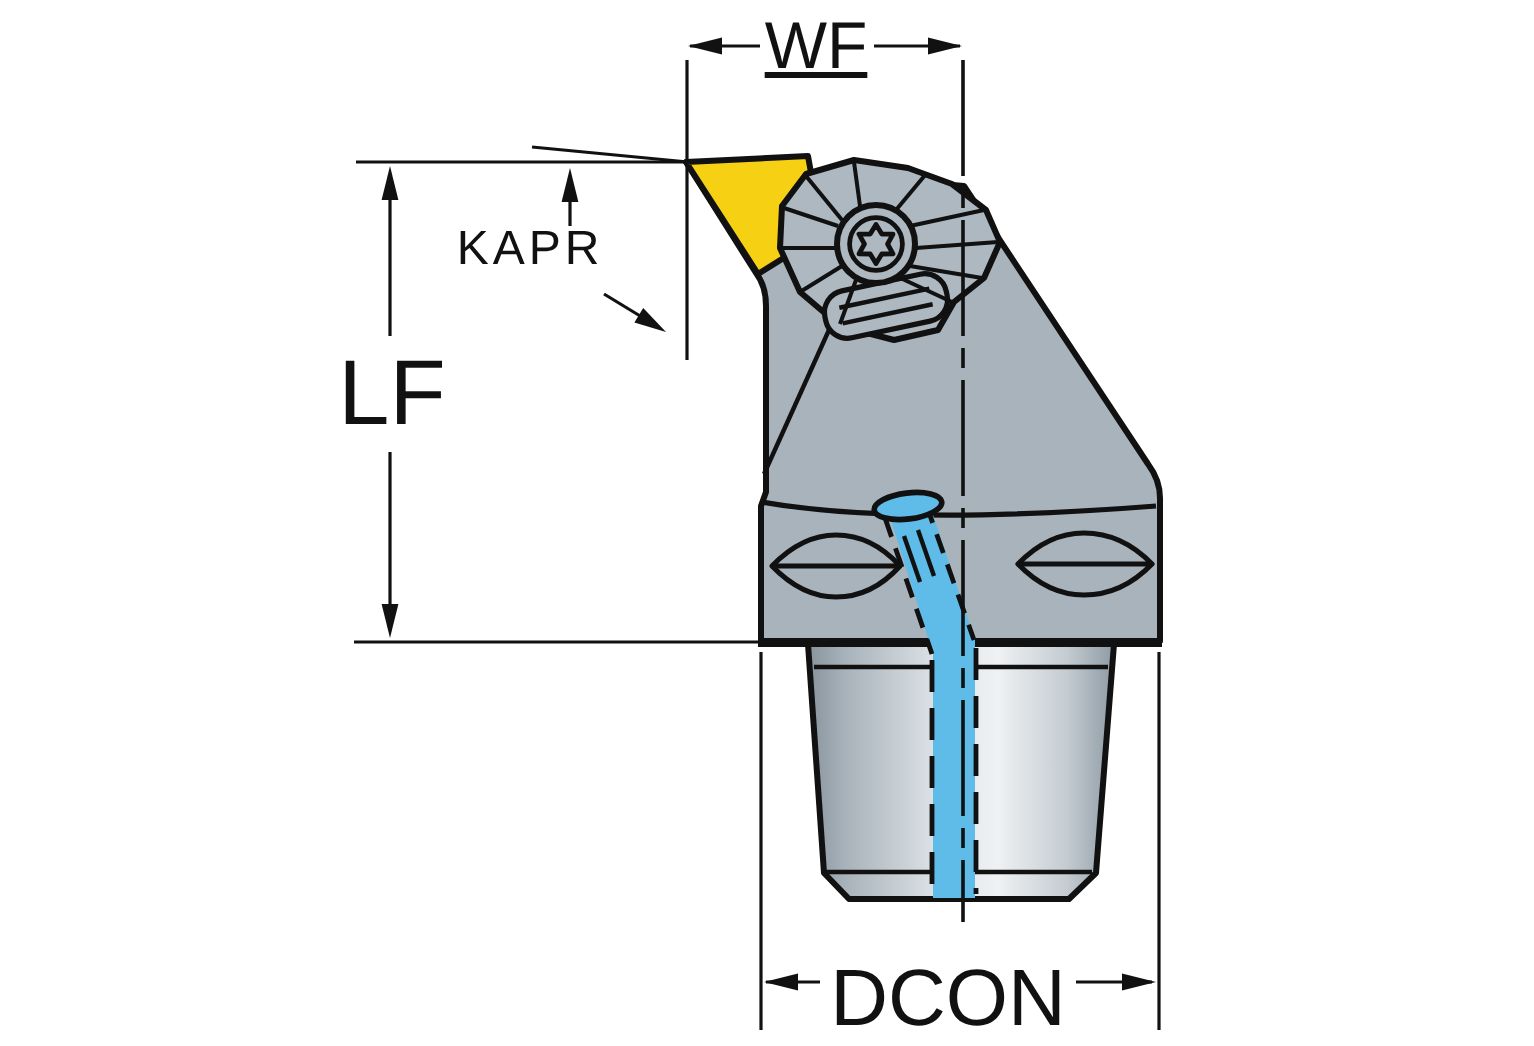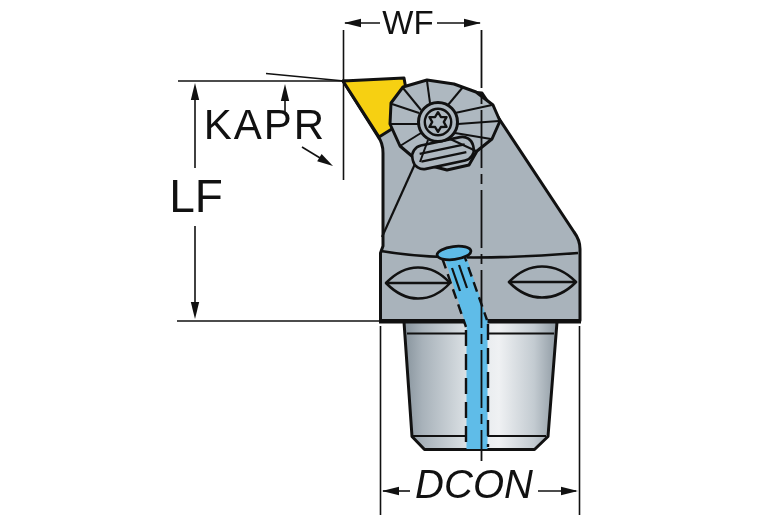--- a/index.html
+++ b/index.html
@@ -1,21 +1,21 @@
 <!DOCTYPE html>
 <html><head>
 <meta charset="utf-8">
 <style>
   html,body{margin:0;padding:0;background:#fff;}
   .stage{position:relative;width:767px;height:523px;background:#ffffff;overflow:hidden;
          font-family:"Liberation Sans", sans-serif;}
   svg{position:absolute;left:0;top:0;}
   .label{position:absolute;color:#111;transform:translate(-50%,-50%);white-space:nowrap;}
   .label-wf{font-size:33px;}
-  .label-kapr{font-size:42px;letter-spacing:2px;}
+  .label-kapr{font-size:24px;letter-spacing:2px;}
   .label-lf{font-size:46px;}
   .label-dcon{font-size:40px;}
   
   .dim{stroke:#111;stroke-width:1.6;fill:none;}
   .arrowhead{fill:#111;stroke:none;}
   .out3{stroke:#111;stroke-width:3;stroke-linejoin:round;}
   .out26{stroke:#111;stroke-width:2.6;stroke-linejoin:round;fill:none;}
   .in2{stroke:#111;stroke-width:2.2;fill:none;}
   .centerline{stroke:#111;stroke-width:1.8;fill:none;}
   .hidden-dash{stroke:#111;stroke-width:2.4;fill:none;}
@@ -122,17 +122,17 @@
     <g>
       <line class="dim" x1="380.5" y1="326" x2="380.5" y2="515"></line>
       <line class="dim" x1="579.5" y1="326" x2="579.5" y2="515"></line>
       <line class="dim" x1="383" y1="491" x2="410" y2="491"></line>
       <line class="dim" x1="538" y1="491" x2="576" y2="491"></line>
       <polygon class="arrowhead" points="382,491 399,486.8 399,495.2"></polygon>
       <polygon class="arrowhead" points="578,491 561,486.8 561,495.2"></polygon>
     </g>
   </svg>
 
-  <div class="label label-wf" style="left:408px; top:23px;">WF</div>
+  <div class="label label-wf" style="left:408px; top:23px;text-decoration:underline;">WF</div>
   <div class="label label-kapr" style="left:265px; top:125px;">KAPR</div>
   <div class="label label-lf" style="left:196px; top:196px;">LF</div>
-  <div class="label label-dcon" style="left:474px; top:484px;font-style:italic;">DCON</div>
+  <div class="label label-dcon" style="left:474px; top:500px;">DCON</div>
 </div>
 
 </body></html>

